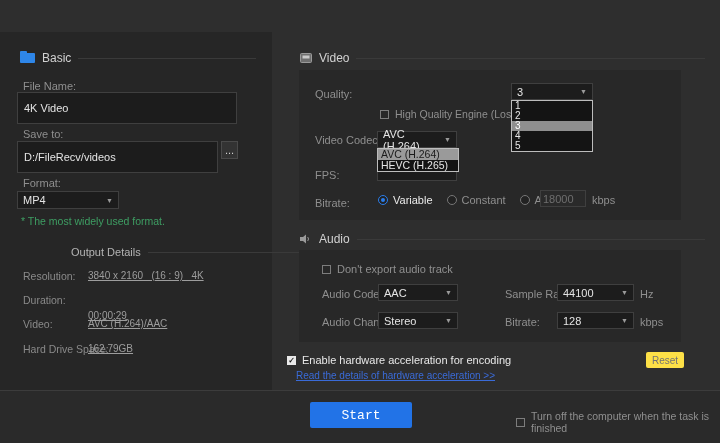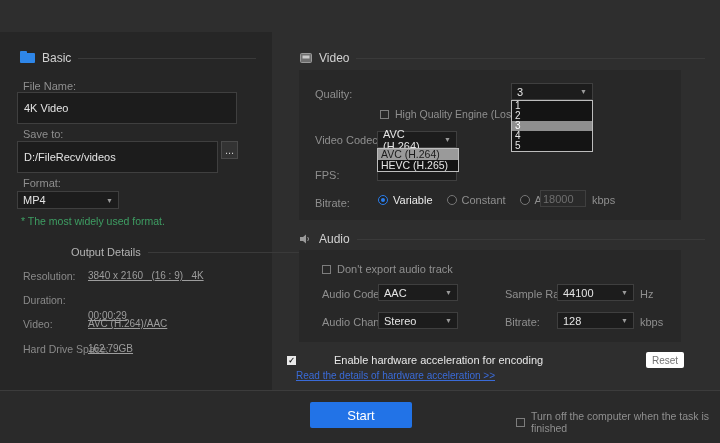--- a/index.html
+++ b/index.html
@@ -75,21 +75,21 @@
   .folder-icon{ width:15px; height:10px; background:#2e86e8; border-radius:1px; position:relative; }
   .folder-icon::before{ content:""; position:absolute; left:0; top:-2px; width:7px; height:3px;
     background:#2e86e8; border-radius:1px 1px 0 0; }
 
   
   .od-label{ position:absolute; color:#8a8a8a; font-size:10.5px; }
   .od-value{ position:absolute; color:#9d9d9d; font-size:10px; white-space:pre;text-decoration:underline; }
 
   
   .link{ position:absolute; color:#3a6bd8; font-size:10px; text-decoration:underline; }
-  .reset-btn{ position:absolute; background:#ffffff; color:#737373; font-size:10px;
+  .reset-btn{ position:absolute; background:#fde047; color:#737373; font-size:10px;
     width:38px; height:16px; display:flex; align-items:center; justify-content:center; border-radius:2px; }
   .start-btn{ position:absolute; background:#2273e7; color:#ffffff; font-size:13px;
     width:102px; height:26px; display:flex; align-items:center; justify-content:center; border-radius:2px; }
 </style>
 </head>
 <body>
 
 <div class="frame">
 
 
@@ -226,25 +226,25 @@
   </div>
   <div class="abs lbl" style="left:505px; top:316px;">Bitrate:</div>
   <div class="sel" style="left:557px; top:312px; width:77px;text-align:right;">
     <span>128</span>
     <span class="arr">▼</span>
   </div>
   <div class="abs lbl" style="left:640px; top:316px;">kbps</div>
 
   <div class="cbrow" style="left:287px; top:354px;">
     <span class="cb on">✓</span>
-    <span style="color:#e8e8e8;margin-left:32px;">Enable hardware acceleration for encoding</span>
+    <span style="color:#e8e8e8;">Enable hardware acceleration for encoding</span>
   </div>
   <div class="link" style="left:296px; top:370px;">Read the details of hardware acceleration &gt;&gt;</div>
   <div class="reset-btn" style="left:646px; top:352px;">Reset</div>
 
   <div class="bottom-bar"></div>
-  <div class="start-btn" style="left:310px; top:402px;">Start</div>
+  <div class="start-btn" style="left:310px; top:402px;font-family:Liberation Mono, monospace;">Start</div>
   <div class="cbrow" style="left:516px; top:410px;">
     <span class="cb"></span>
     <span class="lbl small">Turn off the computer when the task is finished</span>
   </div>
 
 </div>
 
 </body></html>

